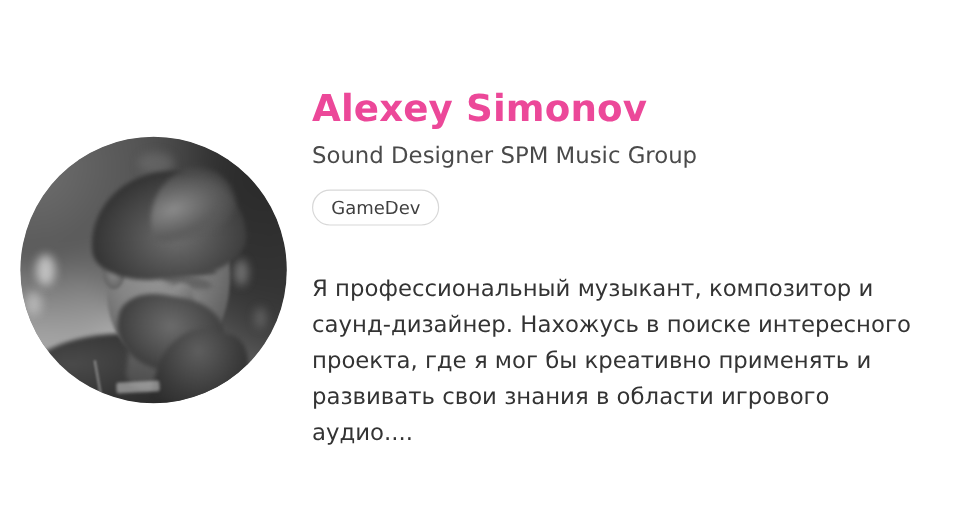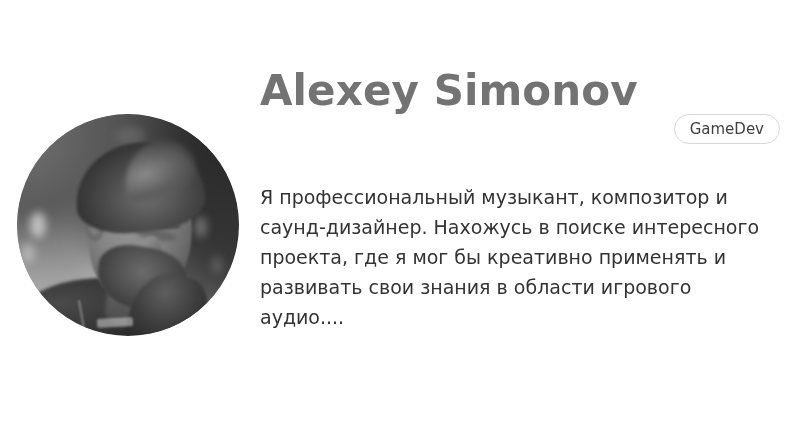--- a/index.html
+++ b/index.html
@@ -217,38 +217,37 @@
 
   
   .info {
     position: absolute;
     left: 260px;
     top: 72px;
     width: 520px;
   }
   .name {
     margin: 0;
-    font-size: 42px;
+    font-size: 31px;
     font-weight: bold;
     line-height: 38px;
-    color: #737373;
+    color: #ec4899;
     letter-spacing: 0.1px;
   }
   .subtitle {
     margin: 8px 0 0 0;
     font-size: 19px;
     font-weight: normal;
     line-height: 24px;
     color: #4a4a4a;
   }
   .tags {
-    margin-top: 4px;
+    margin-top: 16px;
     display: flex;
     gap: 8px;
-    justify-content: flex-end;
   }
   .tag {
     display: inline-flex;
     align-items: center;
     justify-content: center;
     height: 30px;
     padding: 0 15px;
     border: 1px solid #d8d8d8;
     border-radius: 16px;
     background: #ffffff;
@@ -291,20 +290,21 @@
       <div class="hair-sweep"></div>
       <div class="jacket-collar"></div>
       <div class="zip-line"></div>
       <div class="jacket-tag"></div>
     </div>
   </div>
 
   <div class="info">
     <h1 class="name">Alexey Simonov</h1>
 
+    <div class="subtitle">Sound Designer SPM Music Group</div>
 
     <div class="tags">
       <span class="tag">GameDev</span>
     </div>
 
     <p class="bio">Я профессиональный музыкант, композитор и саунд-дизайнер. Нахожусь в поиске интересного проекта, где я мог бы креативно применять и развивать свои знания в области игрового аудио....</p>
   </div>
 
 </div>
 

